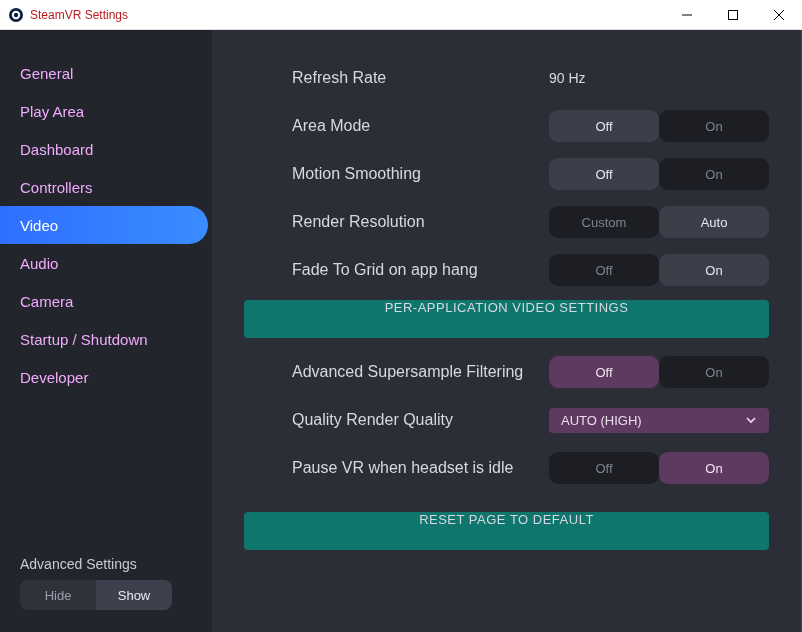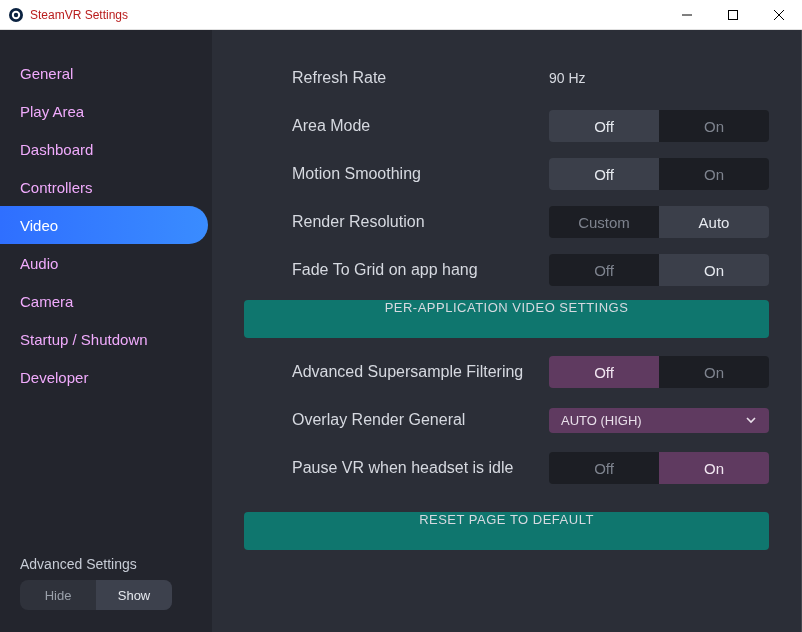--- a/index.html
+++ b/index.html
@@ -23,21 +23,21 @@
   .adv-label { color: #c7ccd6; font-size: 14px; margin-bottom: 8px; }
   .adv-toggle { display: flex; width: 152px; height: 30px; border-radius: 8px; overflow: hidden; background: #2f323b;}
   .adv-half { flex:1; display:flex; align-items:center; justify-content:center; font-size: 13px; color:#9aa0aa; cursor:pointer;}
   .adv-half.on { background:#3d414d; color:#e6e9ef;}
 
   .content { flex:1; background:#2b2e37; padding: 24px 32px 0 32px; color:#d6d9e0; overflow-y:auto;}
   .row { display:flex; align-items:center; height:48px; }
   .row-label { flex:1; font-size:16px;margin-left:48px; }
   .row-value { width:220px; font-size:14px; color:#d6d9e0;}
   .toggle { width:220px; height:32px; display:flex; border-radius:4px; overflow:hidden;}
-  .toggle .half { flex:1; display:flex; align-items:center; justify-content:center; font-size:15px; cursor:pointer;}
+  .toggle .half { flex:1; display:flex; align-items:center; justify-content:center; font-size:13px; cursor:pointer;border-radius:9px;}
   .toggle .half.muted { background:#1c1e24; color:#7e838e;}
   .toggle .half.sel  { background:#3b3f4a; color:#e6e9ef;}
   .toggle.purple .half.sel { background:#5f3a60; color:#f1e6f1;}
   .toggle.purple .half.muted { background:#1c1e24; color:#7e838e;}
 
   .long-btn { height:38px; background:#0f766e; border-radius:4px; display:flex; justify-content:center; font-size:13px; letter-spacing:0.5px; color:#d6d9e0; cursor:pointer; margin: 6px 0 10px 0;}
   .dropdown { width:220px; height:25px; background:#5f3a60; border-radius:4px; display:flex; align-items:center; padding:0 12px; color:#e9dfea; font-size:13px; cursor:pointer;}
   .dropdown span { flex:1; }
   .chev { width:12px; height:12px; }
   .reset-row { margin-top: 20px; margin-bottom: 20px;}
@@ -159,21 +159,21 @@
 
     <div class="row">
       <div class="row-label">Advanced Supersample Filtering</div>
       <div class="toggle purple">
         <div class="half sel">Off</div>
         <div class="half muted">On</div>
       </div>
     </div>
 
     <div class="row">
-      <div class="row-label">Overlay Render General</div>
+      <div class="row-label">Quality Render Quality</div>
       <div class="dropdown">
         <span>AUTO (HIGH)</span>
         <svg class="chev" viewBox="0 0 12 12">
             <path d="M2 4 L6 8 L10 4" fill="none" stroke="#e9dfea" stroke-width="1.6"></path>
           </svg>
       </div>
     </div>
 
     <div class="row">
       <div class="row-label">Pause VR when headset is idle</div>

